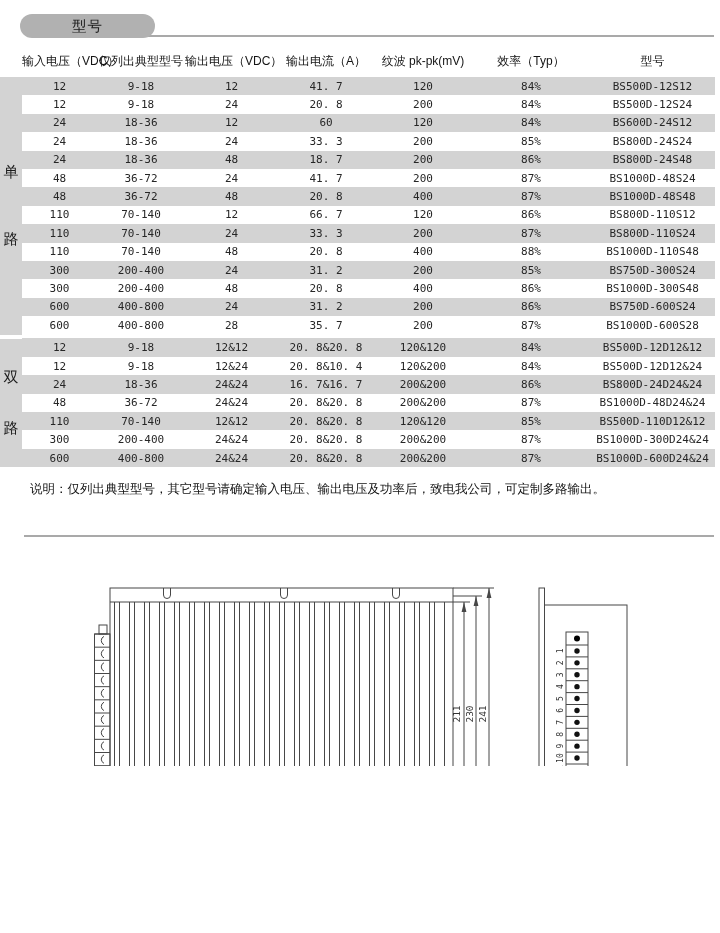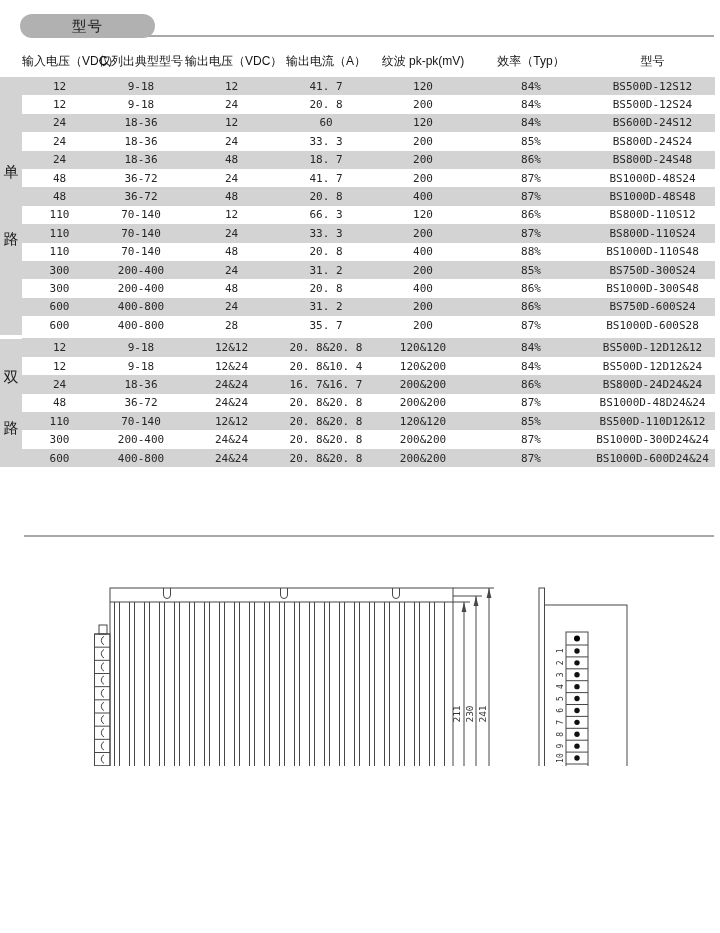--- a/index.html
+++ b/index.html
@@ -143,21 +143,21 @@
           <td>48</td>
           <td>20. 8</td>
           <td>400</td>
           <td>87%</td>
           <td>BS1000D-48S48</td>
         </tr>
         <tr>
           <td>110</td>
           <td>70-140</td>
           <td>12</td>
-          <td>66. 3</td>
+          <td>66. 7</td>
           <td>120</td>
           <td>86%</td>
           <td>BS800D-110S12</td>
         </tr>
         <tr class="stripe">
           <td>110</td>
           <td>70-140</td>
           <td>24</td>
           <td>33. 3</td>
           <td>200</td>
@@ -271,20 +271,21 @@
           <td>400-800</td>
           <td>24&amp;24</td>
           <td>20. 8&amp;20. 8</td>
           <td>200&amp;200</td>
           <td>87%</td>
           <td>BS1000D-600D24&amp;24</td>
         </tr>
       </tbody>
   </table>
 
+  <p class="note">说明：仅列出典型型号，其它型号请确定输入电压、输出电压及功率后，致电我公司，可定制多路输出。</p>
 
   <div class="tab-rule" id="rule2"></div>
 
   <svg id="drawing" width="720" height="373" viewBox="0 0 720 373" xmlns="http://www.w3.org/2000/svg">
     <defs>
       <marker id="arw" viewBox="0 0 10 6" refX="9.5" refY="3" markerWidth="11" markerHeight="7" orient="auto-start-reverse" markerUnits="userSpaceOnUse">
         <path d="M0,0.7 L9.5,3 L0,5.3 Z" fill="#474747"></path>
       </marker>
     </defs>
 

